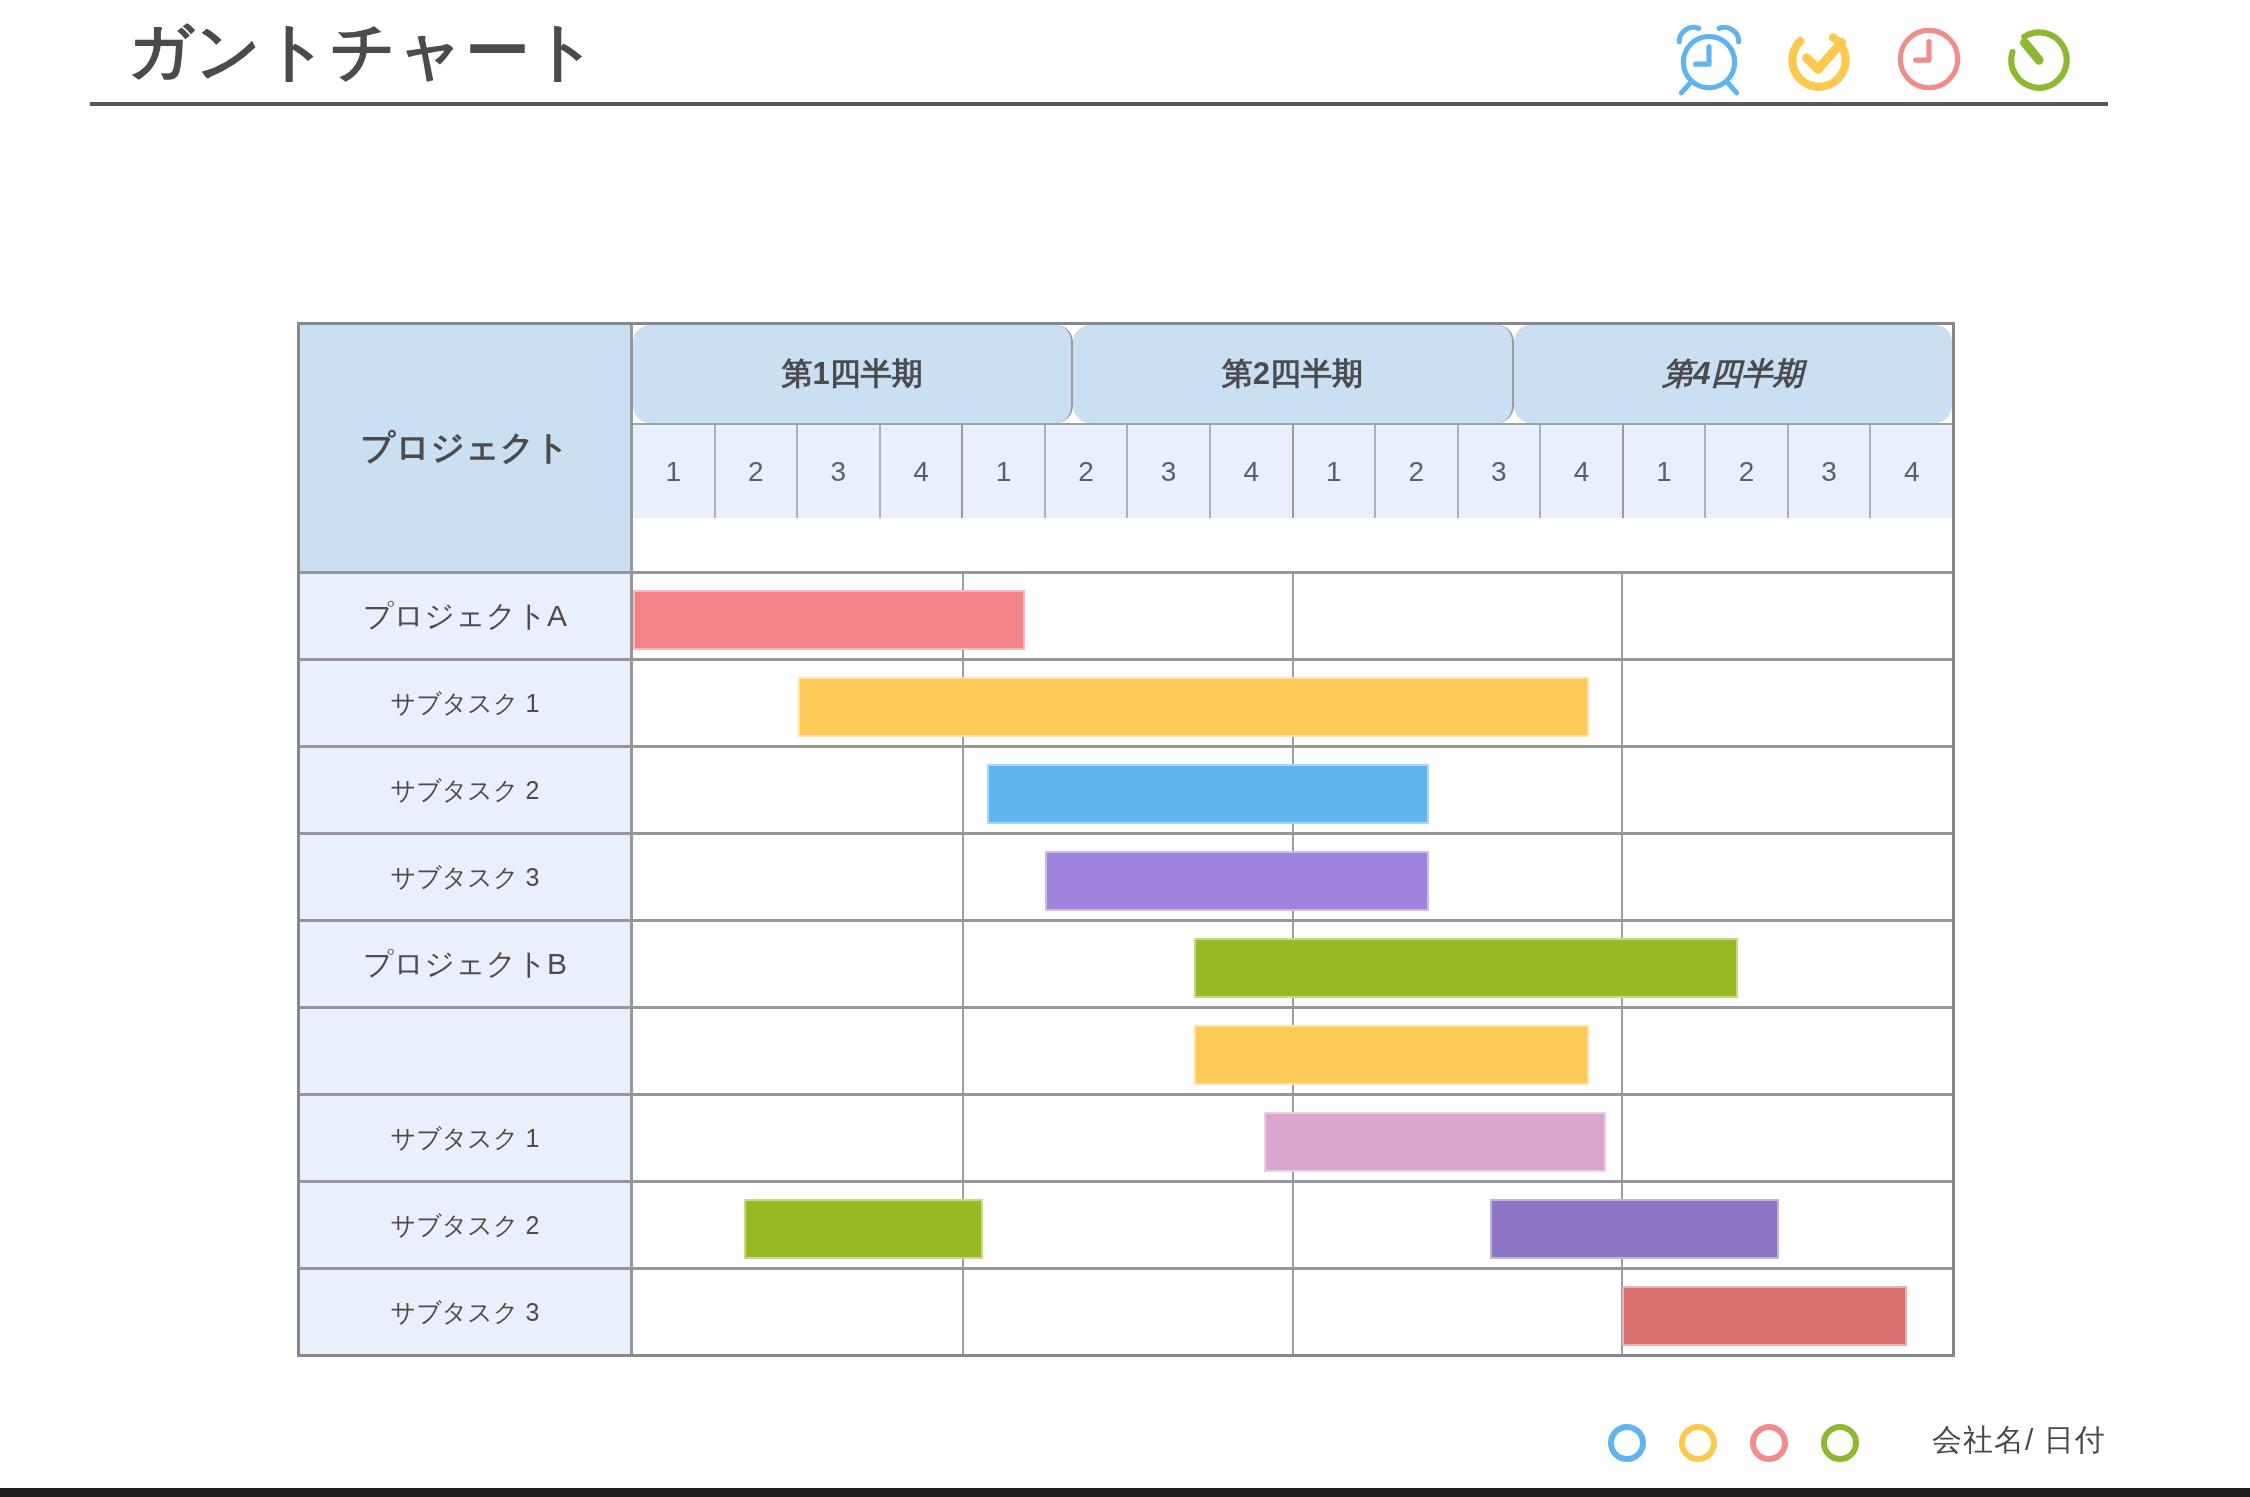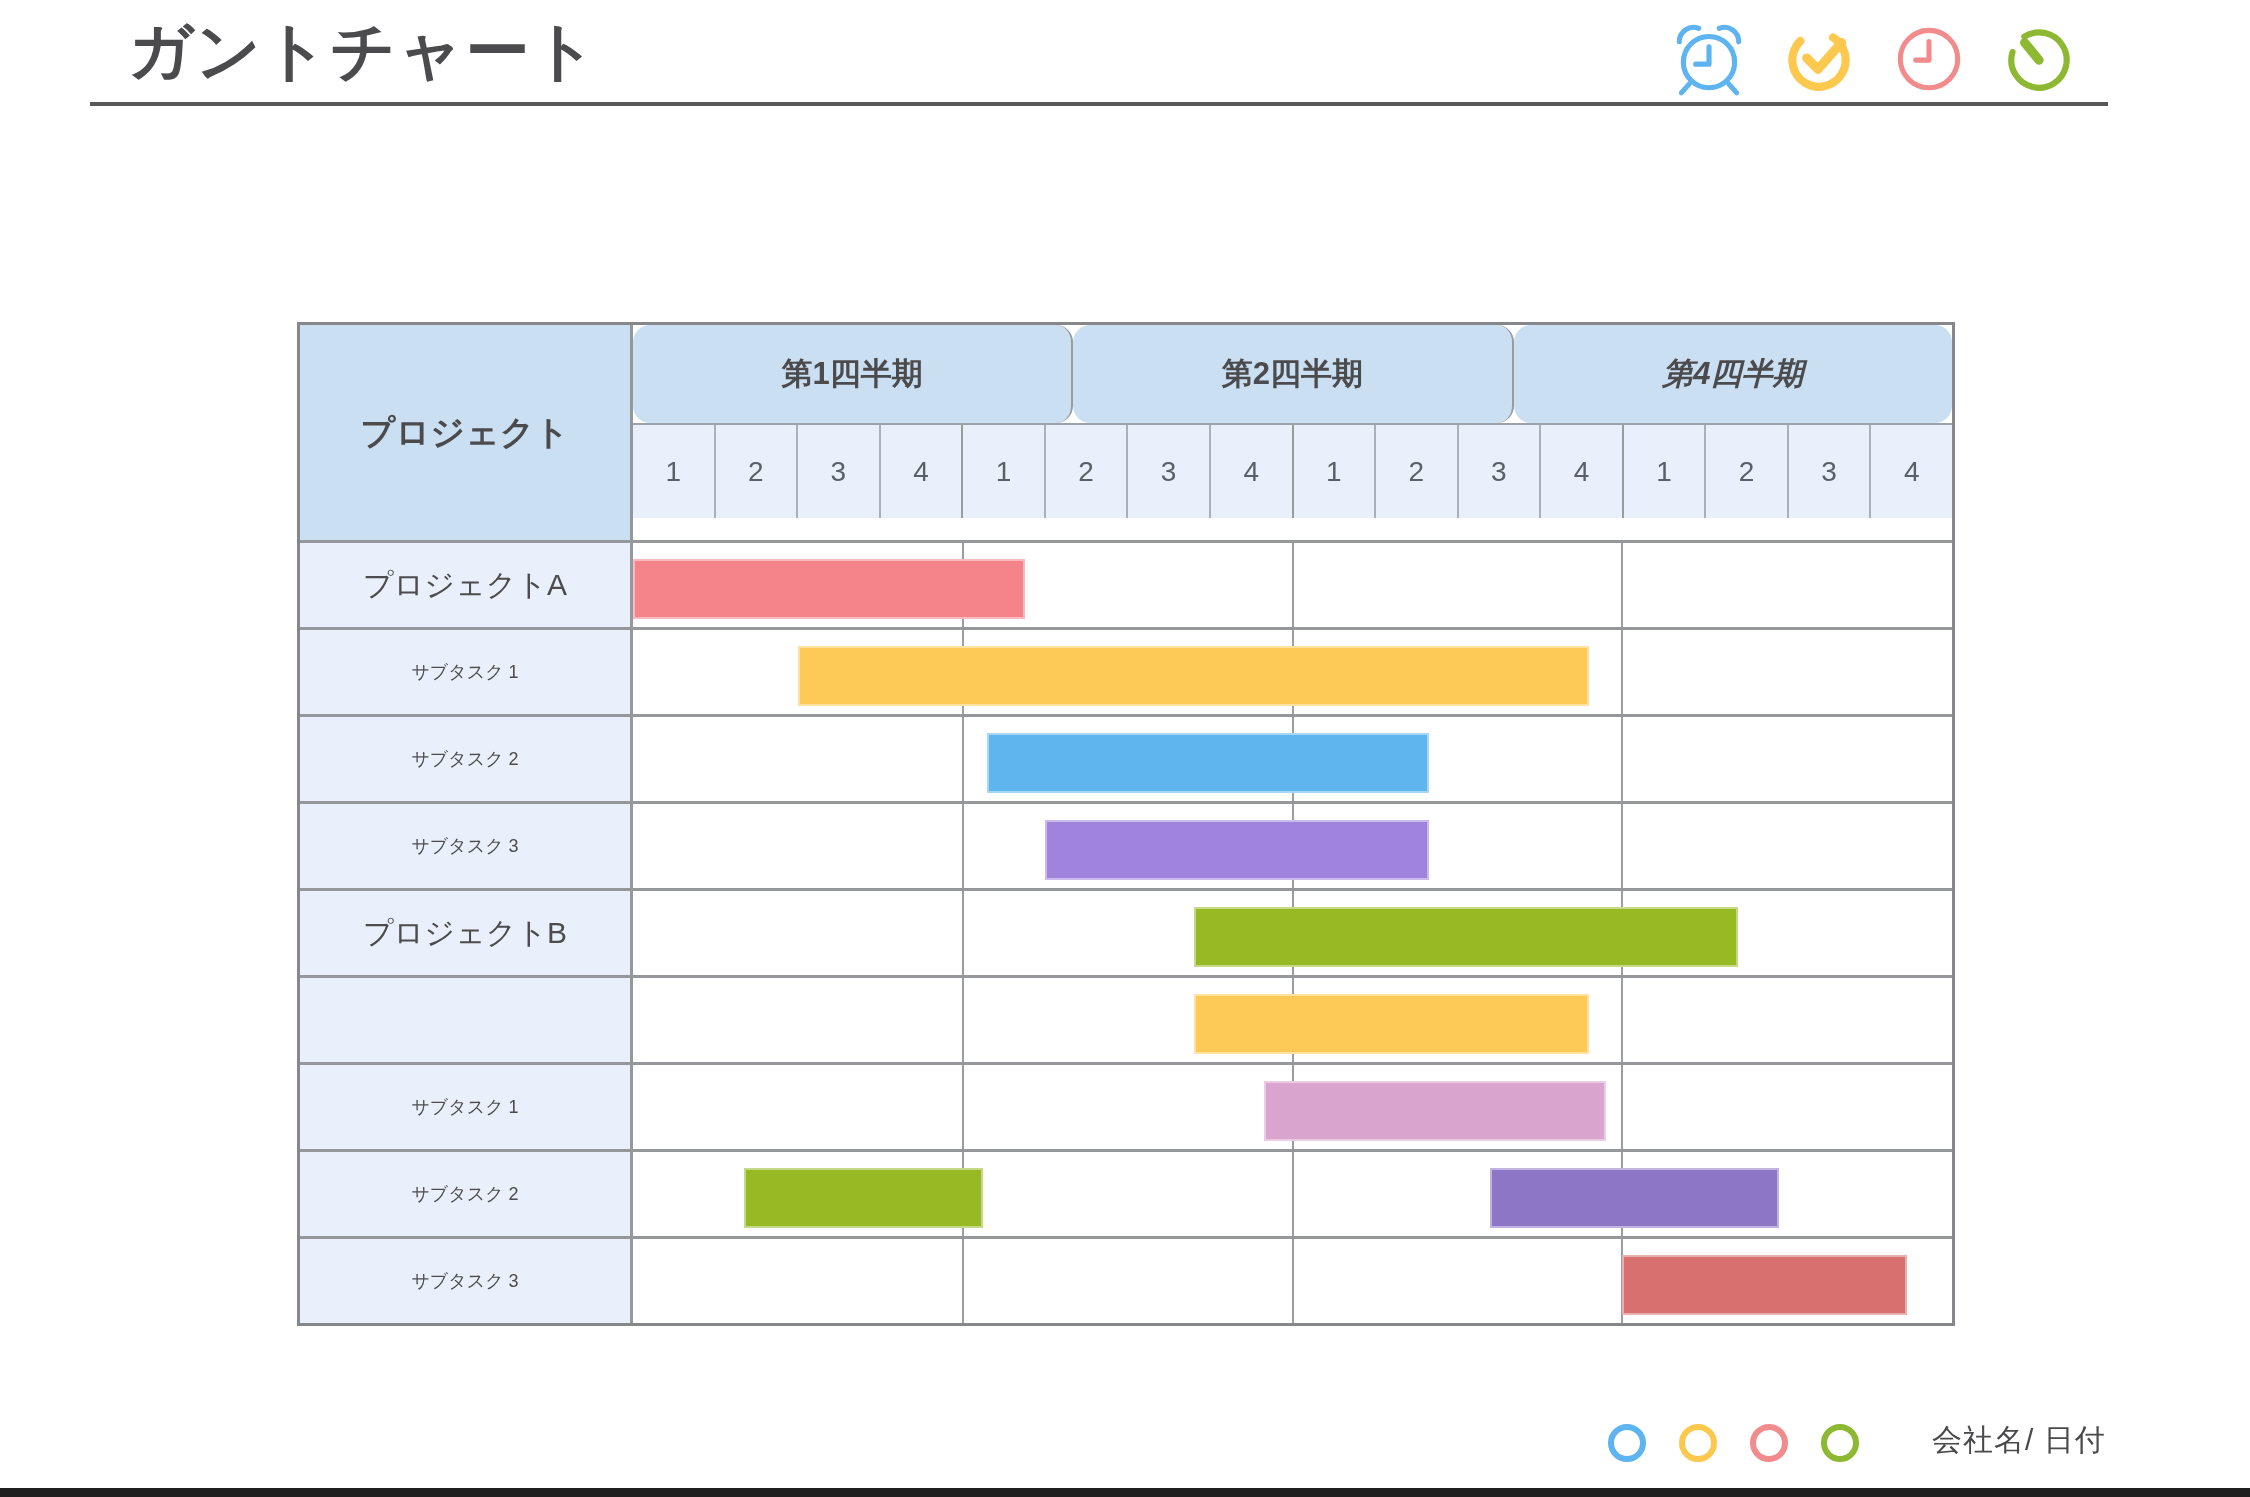--- a/index.html
+++ b/index.html
@@ -21,21 +21,21 @@
     position:absolute;left:1668px;top:16px;display:flex;gap:28px;align-items:center;
   }
   .header-icons svg{display:block;}
   
   .gantt{
     position:absolute;left:297px;top:322px;width:1652px;
     border:3px solid #85878b;background:#ffffff;box-sizing:content-box;
   }
   .g-head{display:flex;}
   .g-corner{
-    width:330px;flex:0 0 330px;height:215px;background:#cadff2;
+    width:330px;flex:0 0 330px;height:246px;background:#cadff2;
     border-right:3px solid #95979b;display:flex;align-items:center;justify-content:center;
     font-size:34px;font-weight:700;color:#4b4b4d;
   }
   .g-head-right{flex:1;display:flex;flex-direction:column;}
   .g-qrow{display:flex;height:98px;border-bottom:2px solid #9ba2a9;}
   .g-qcell{
     flex:1;background:#cadff2;display:flex;align-items:center;justify-content:center;
     font-size:31px;font-weight:700;color:#4b4b4d;border-right:2px solid #989ba0;border-radius:17px;
   }
   .g-qcell:last-child{border-right:none;font-style:italic;}
@@ -43,21 +43,21 @@
   .g-wcell{
     flex:1;background:#e9f0fb;display:flex;align-items:center;justify-content:center;
     font-size:28px;color:#5a6067;border-right:2px solid #a9b0b8;
   }
   .g-wcell.qend{border-right:2px solid #989ba0;}
   .g-wcell:last-child{border-right:none;}
   .g-row{display:flex;height:84px;border-top:3px solid #95979b;}
   .g-label{
     width:330px;flex:0 0 330px;background:#e9f0fb;border-right:3px solid #95979b;
     display:flex;align-items:center;justify-content:center;
-    font-size:18px;color:#4c4c4e;
+    font-size:25px;color:#4c4c4e;
   }
   .g-label.emphasis{font-size:30px;}
   .g-timeline{flex:1;position:relative;background:#ffffff;}
   .g-vline{
     position:absolute;top:0;bottom:0;width:2px;background:#9b9da2;
   }
   .g-bar{
     position:absolute;top:16px;height:60px;box-sizing:border-box;
     border:2px solid rgba(255,255,255,0.45);
   }

